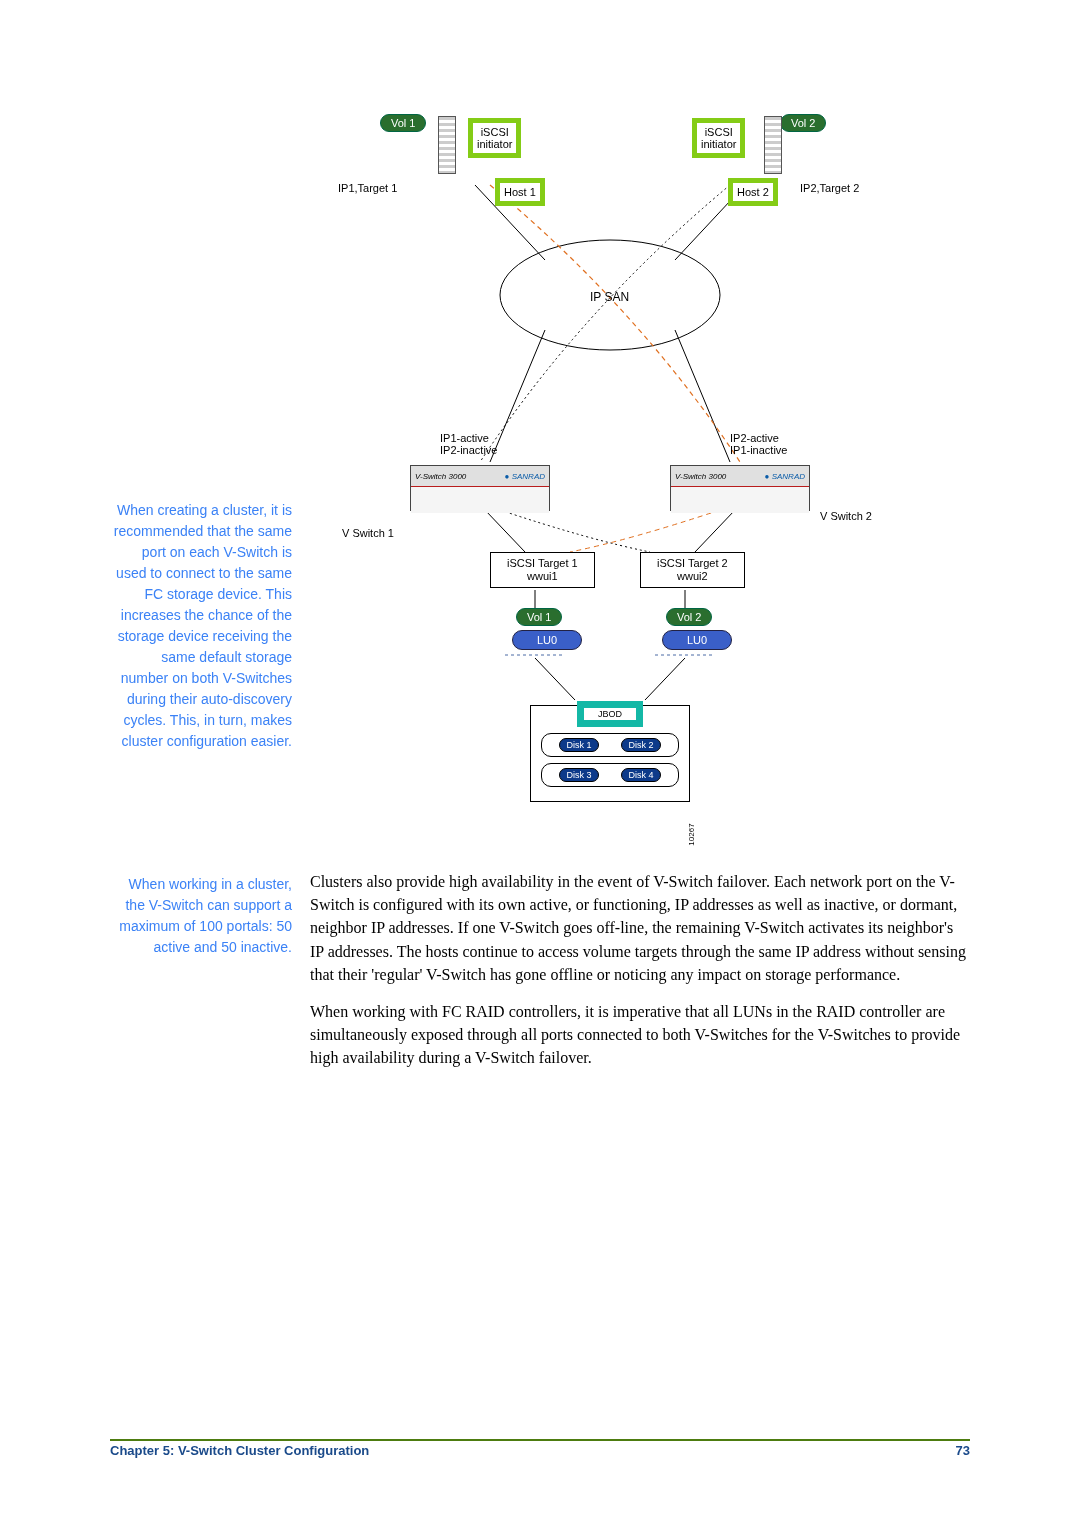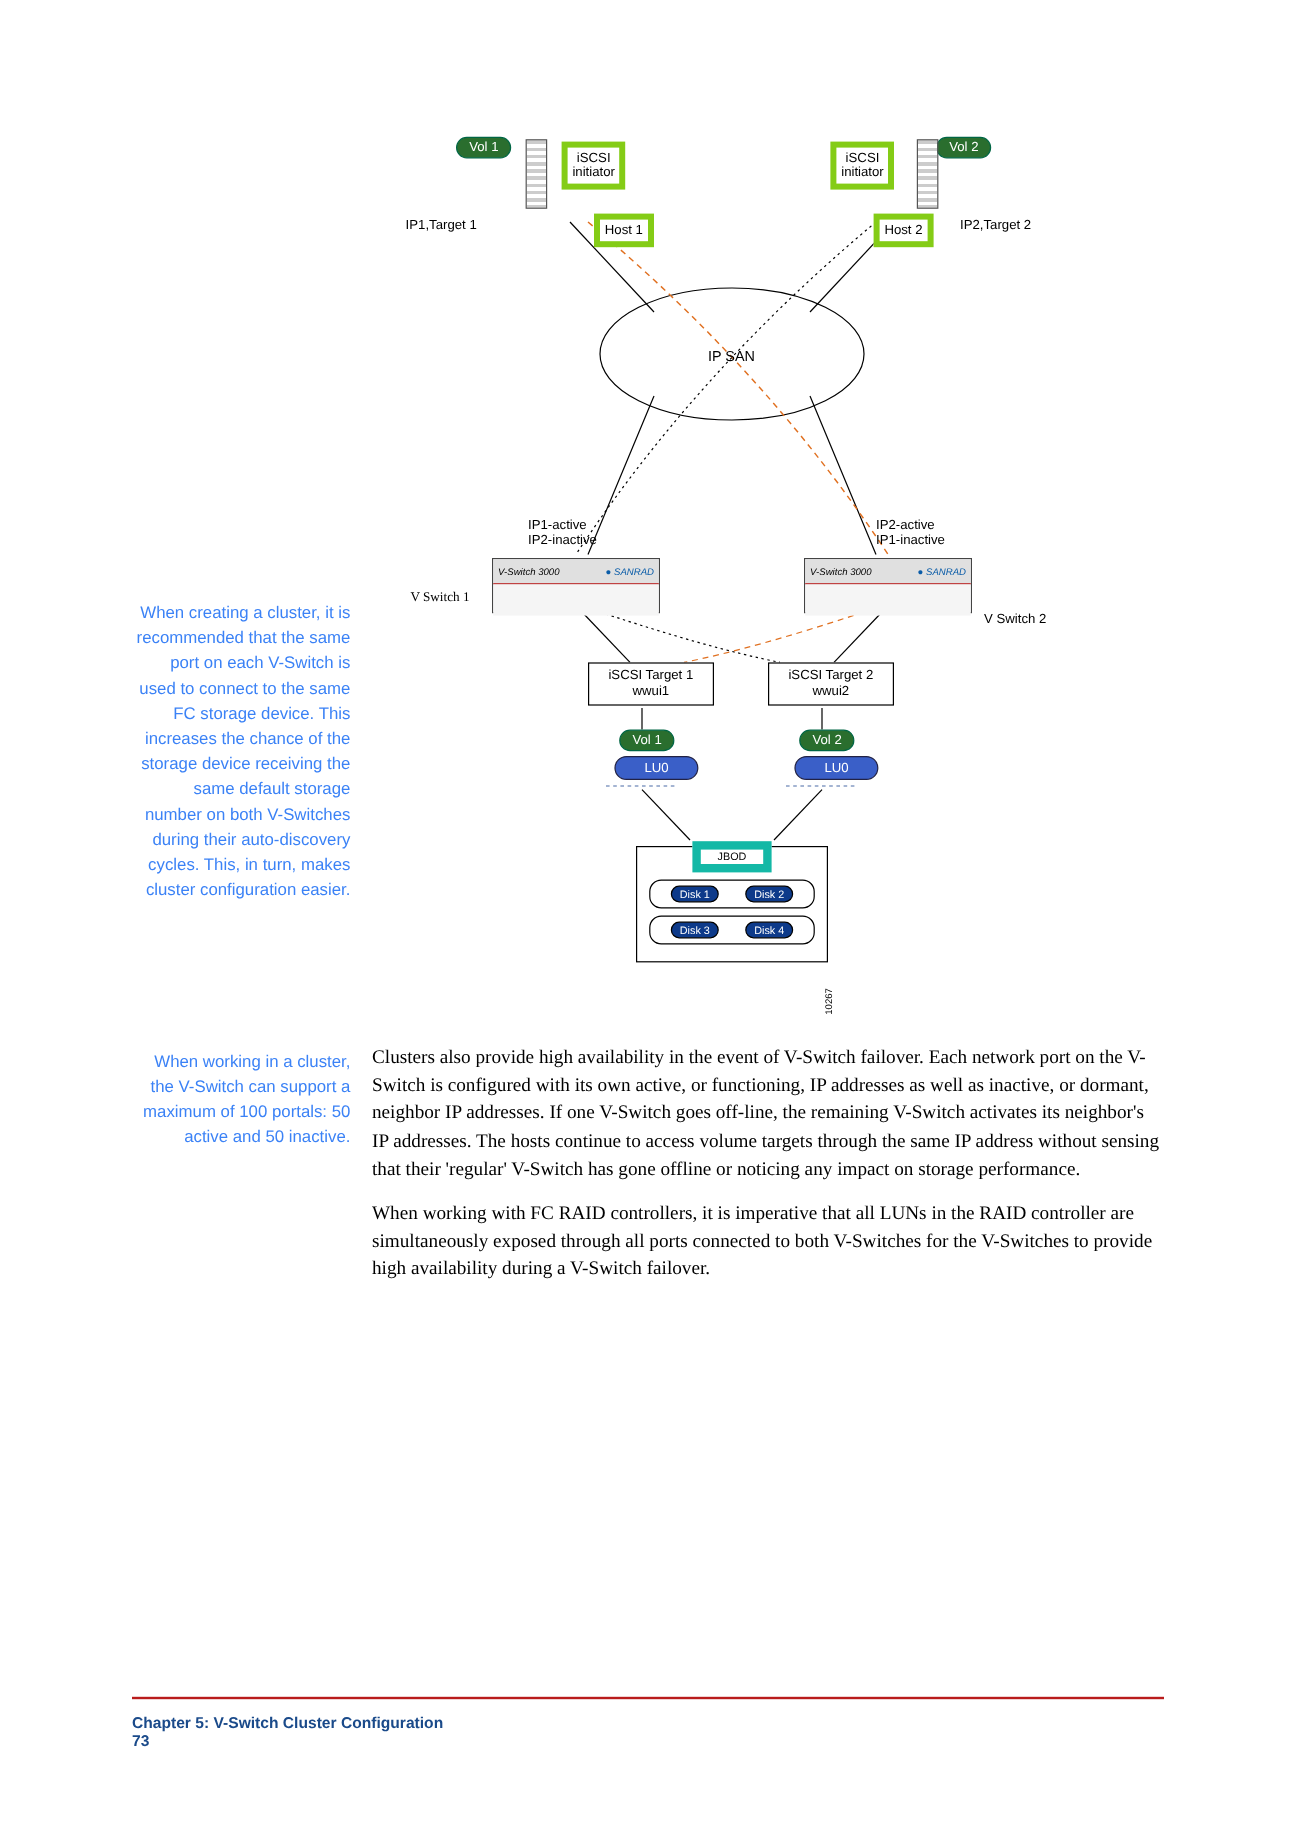--- a/index.html
+++ b/index.html
@@ -52,29 +52,28 @@
   .body-text p {
     font-size: 16px;
     line-height: 1.45;
     margin: 0 0 14px 0;
   }
   .footer {
     position: absolute;
     bottom: 70px;
     left: 110px;
     right: 110px;
-    border-top: 2px solid #b91c1c;
-    padding-top: 12px;
+    border-top: 2px solid #4d7c0f;
+    padding-top: 2px;
     font-family: Arial, Helvetica, sans-serif;
     font-size: 13px;
     color: #1a4a8a;
     font-weight: bold;
     display: flex;
     justify-content: space-between;
-    flex-direction: column;
   }
   
   .dbox {
     position: absolute;
     font-family: Arial, sans-serif;
     font-size: 11px;
     text-align: center;
     box-sizing: border-box;
   }
   .host-box { border: 5px solid #84cc16; padding: 3px 4px; background:#fff; }
@@ -168,21 +167,21 @@
             </div>
           <div class="body"></div>
         </div>
         <div class="dbox vswitch-box" style="left:340px; top:355px;">
           <div class="bar">
               <span>V-Switch 3000</span>
               <span style="color:#0a5ca8;">● SANRAD</span>
             </div>
           <div class="body"></div>
         </div>
-        <span class="dbox label" style="left:12px; top:382px;font-family:Liberation Serif, serif;">V Switch 1</span>
+        <span class="dbox label" style="left:12px; top:417px;">V Switch 1</span>
         <span class="dbox label" style="left:490px; top:400px;">V Switch 2</span>
 
         <div class="dbox target-box" style="left:160px; top:442px;">
           <div>iSCSI Target 1</div>
           <div>wwui1</div>
         </div>
         <div class="dbox target-box" style="left:310px; top:442px;">
           <div>iSCSI Target 2</div>
           <div>wwui2</div>
         </div>

